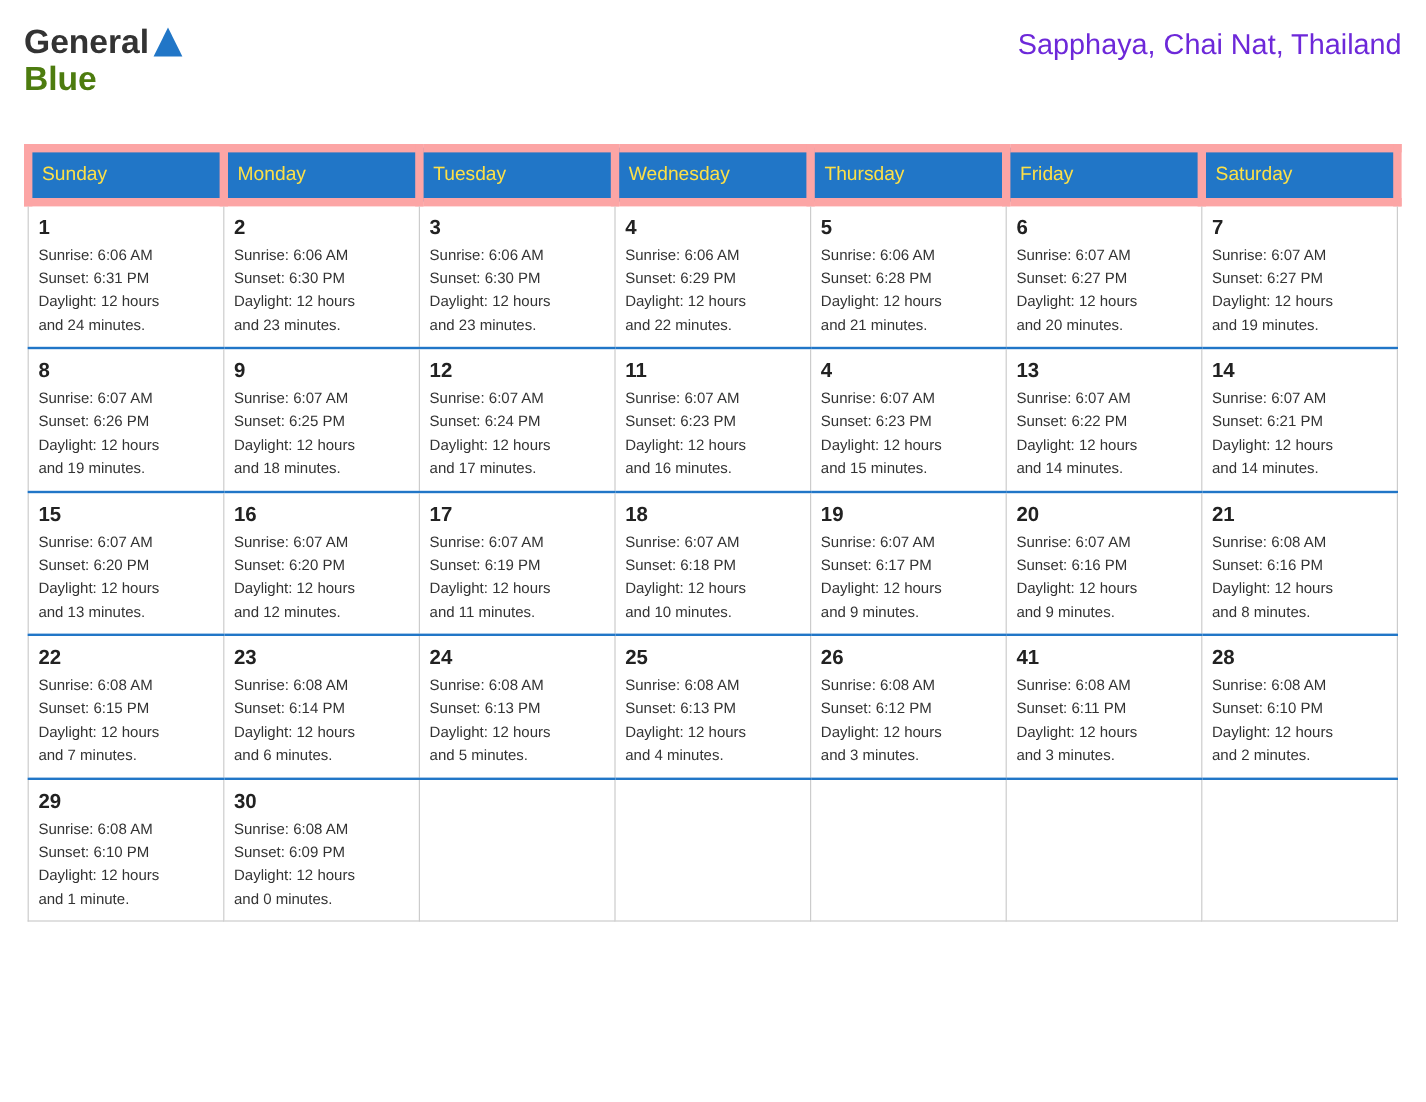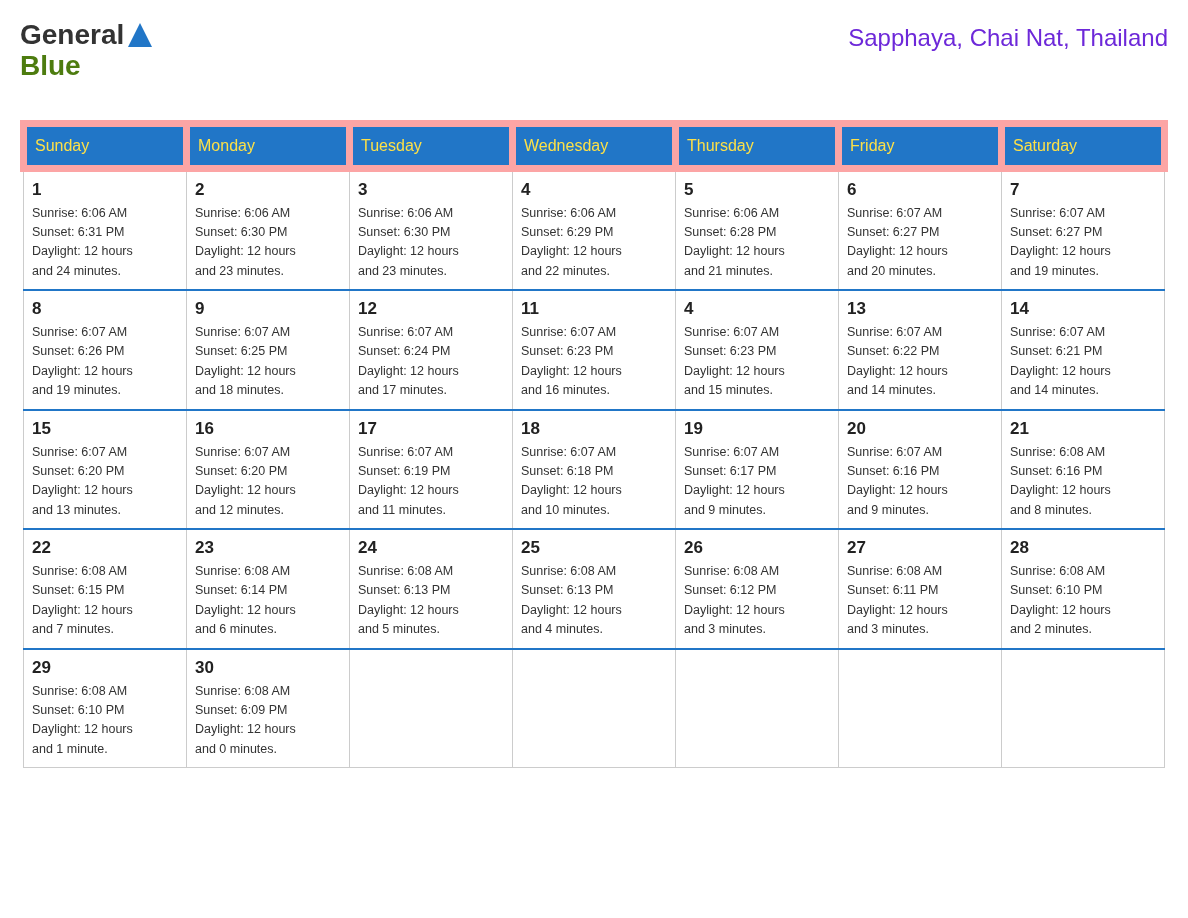--- a/index.html
+++ b/index.html
@@ -228,21 +228,21 @@
         </td>
         <td>
           <div class="day-number">25</div>
           <div class="day-info">Sunrise: 6:08 AM<br>Sunset: 6:13 PM<br>Daylight: 12 hours<br>and 4 minutes.</div>
         </td>
         <td>
           <div class="day-number">26</div>
           <div class="day-info">Sunrise: 6:08 AM<br>Sunset: 6:12 PM<br>Daylight: 12 hours<br>and 3 minutes.</div>
         </td>
         <td>
-          <div class="day-number">27</div>
+          <div class="day-number">41</div>
           <div class="day-info">Sunrise: 6:08 AM<br>Sunset: 6:11 PM<br>Daylight: 12 hours<br>and 3 minutes.</div>
         </td>
         <td>
           <div class="day-number">28</div>
           <div class="day-info">Sunrise: 6:08 AM<br>Sunset: 6:10 PM<br>Daylight: 12 hours<br>and 2 minutes.</div>
         </td>
       </tr>
       <tr class="week-row">
         <td>
           <div class="day-number">29</div>

